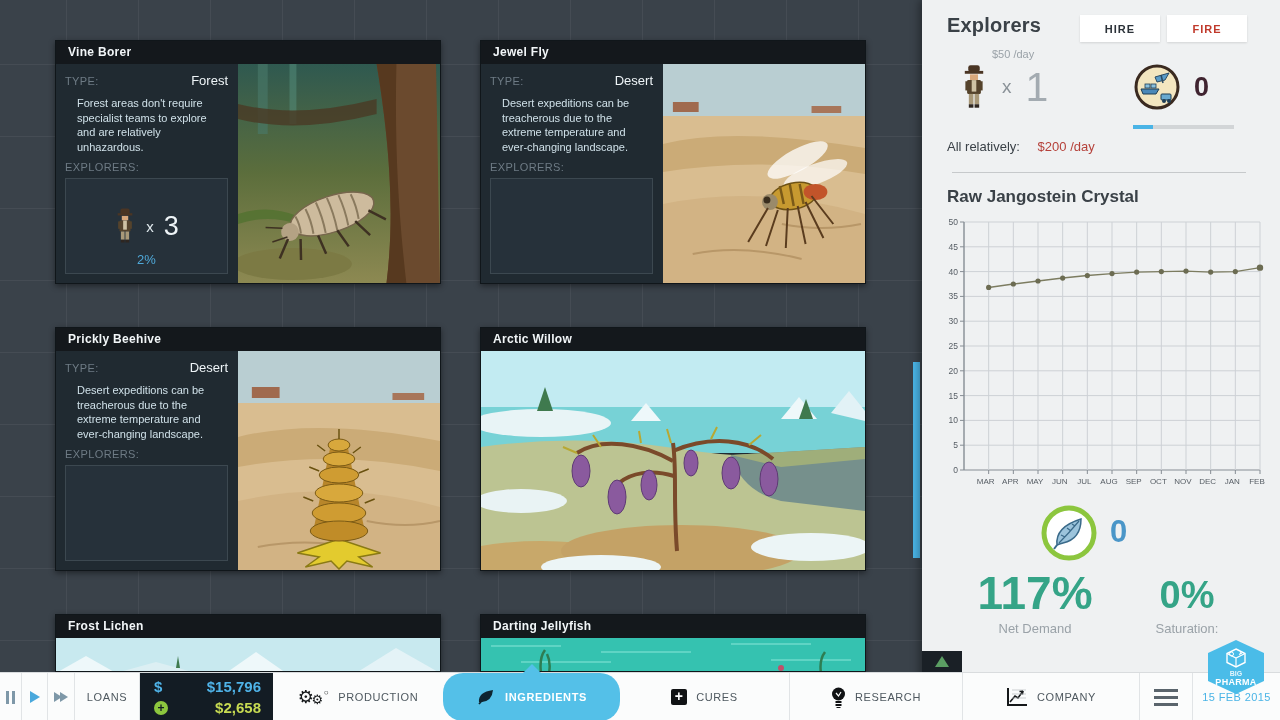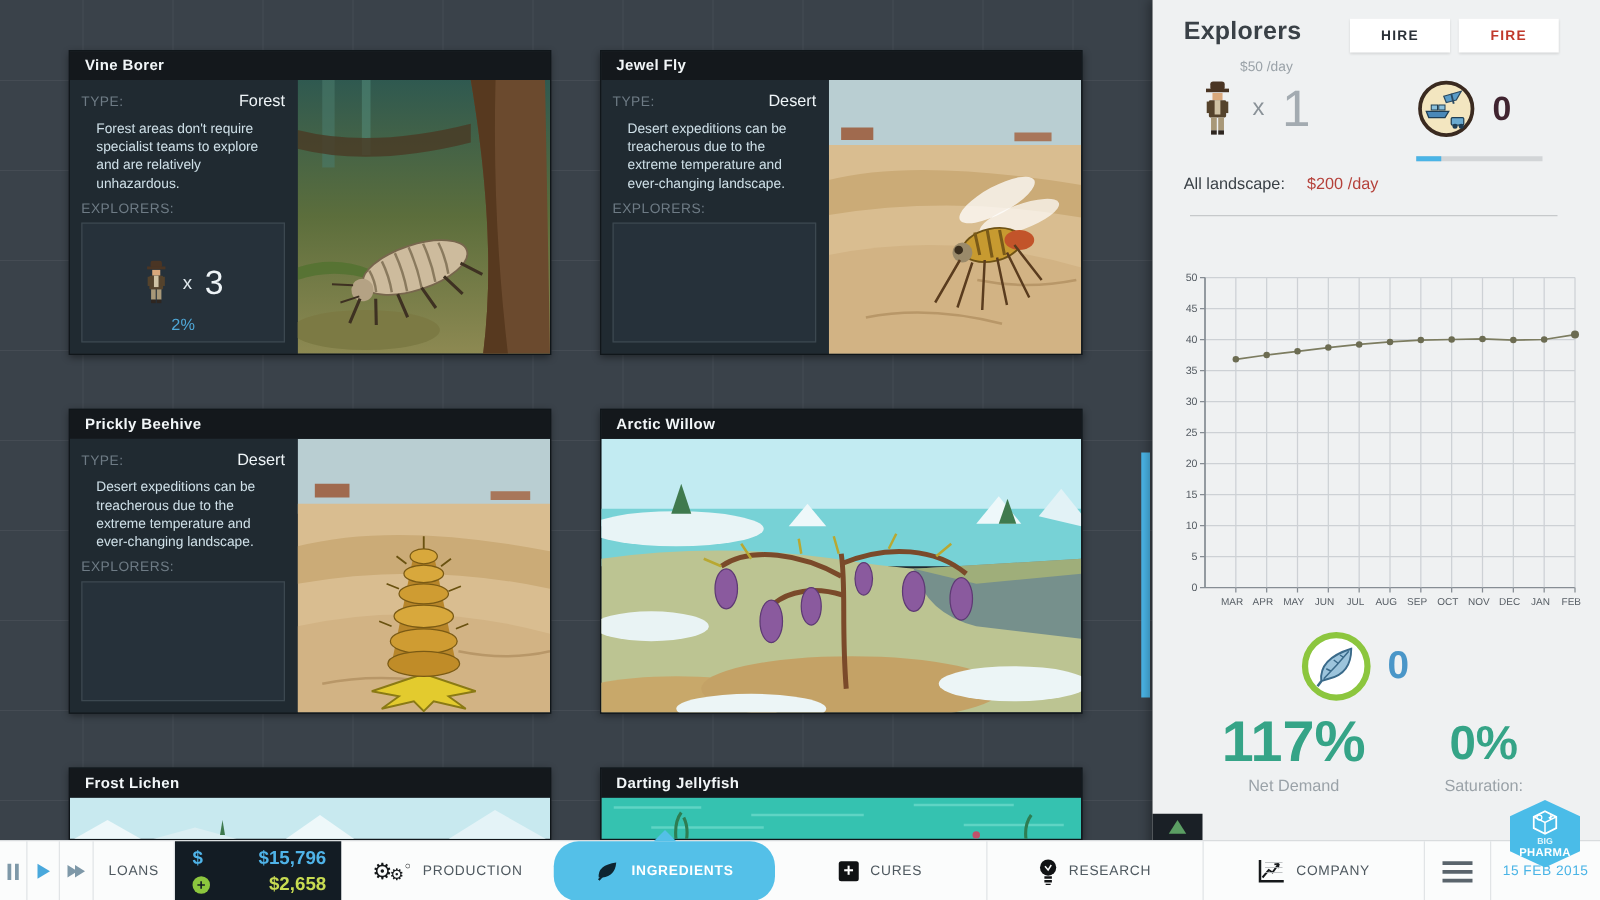--- a/index.html
+++ b/index.html
@@ -359,26 +359,27 @@
         <circle cx="31" cy="38" r="2" fill="#1f3e55"></circle>
           <circle cx="36" cy="38" r="2" fill="#1f3e55"></circle>
       </svg>
       <span class="tcount">0</span>
     </div>
     <div class="tprog">
       <div class="fill" style="width: 20%;"></div>
     </div>
 
     <div class="allrow">
-      <span class="lab">All landscape:</span>
+      <span class="lab">All relatively:</span>
       <span class="cost">$200 /day</span>
     </div>
 
     <div class="hdiv"></div>
 
+    <div class="chart-title">Raw Jangostein Crystal</div>
     <svg id="crystal-chart" width="326" height="278">
         <line x1="24" y1="258" x2="320" y2="258" stroke="#868d94" stroke-width="1"></line>
         <line x1="20" y1="258" x2="24" y2="258" stroke="#868d94" stroke-width="1"></line>
         <text x="18" y="261" text-anchor="end" font-size="8.5" fill="#565d64" font-family="Liberation Sans, sans-serif">0</text>
         <line x1="24" y1="233.20000000000002" x2="320" y2="233.20000000000002" stroke="#cdd1d5" stroke-width="1"></line>
         <line x1="20" y1="233.20000000000002" x2="24" y2="233.20000000000002" stroke="#868d94" stroke-width="1"></line>
         <text x="18" y="236.20000000000002" text-anchor="end" font-size="8.5" fill="#565d64" font-family="Liberation Sans, sans-serif">5</text>
         <line x1="24" y1="208.4" x2="320" y2="208.4" stroke="#cdd1d5" stroke-width="1"></line>
         <line x1="20" y1="208.4" x2="24" y2="208.4" stroke="#868d94" stroke-width="1"></line>
         <text x="18" y="211.4" text-anchor="end" font-size="8.5" fill="#565d64" font-family="Liberation Sans, sans-serif">10</text>

